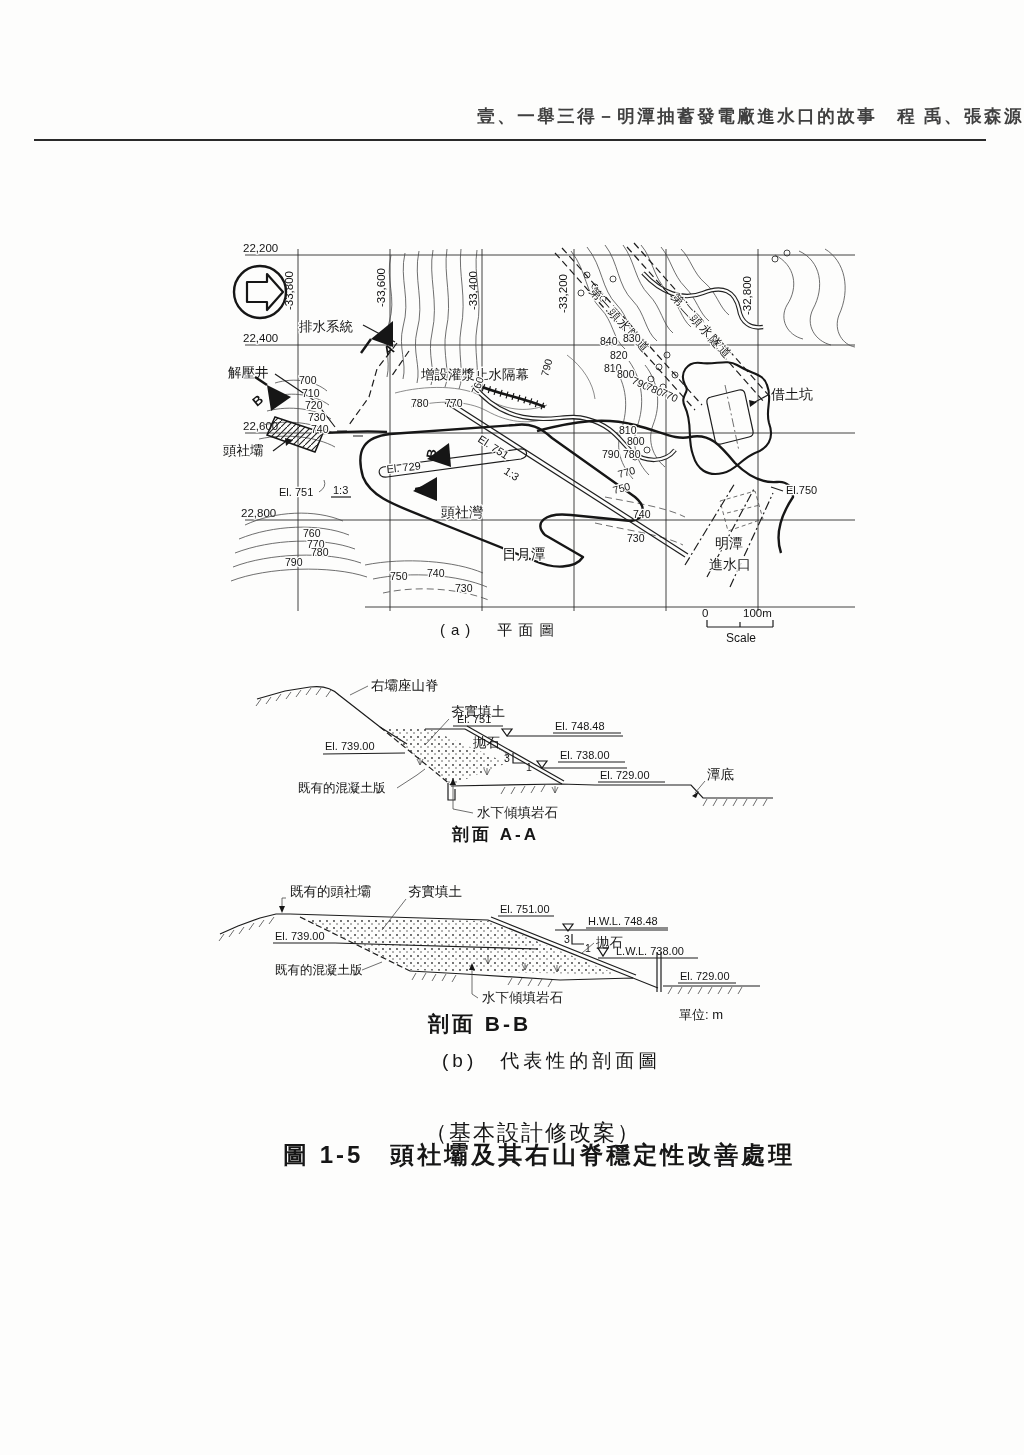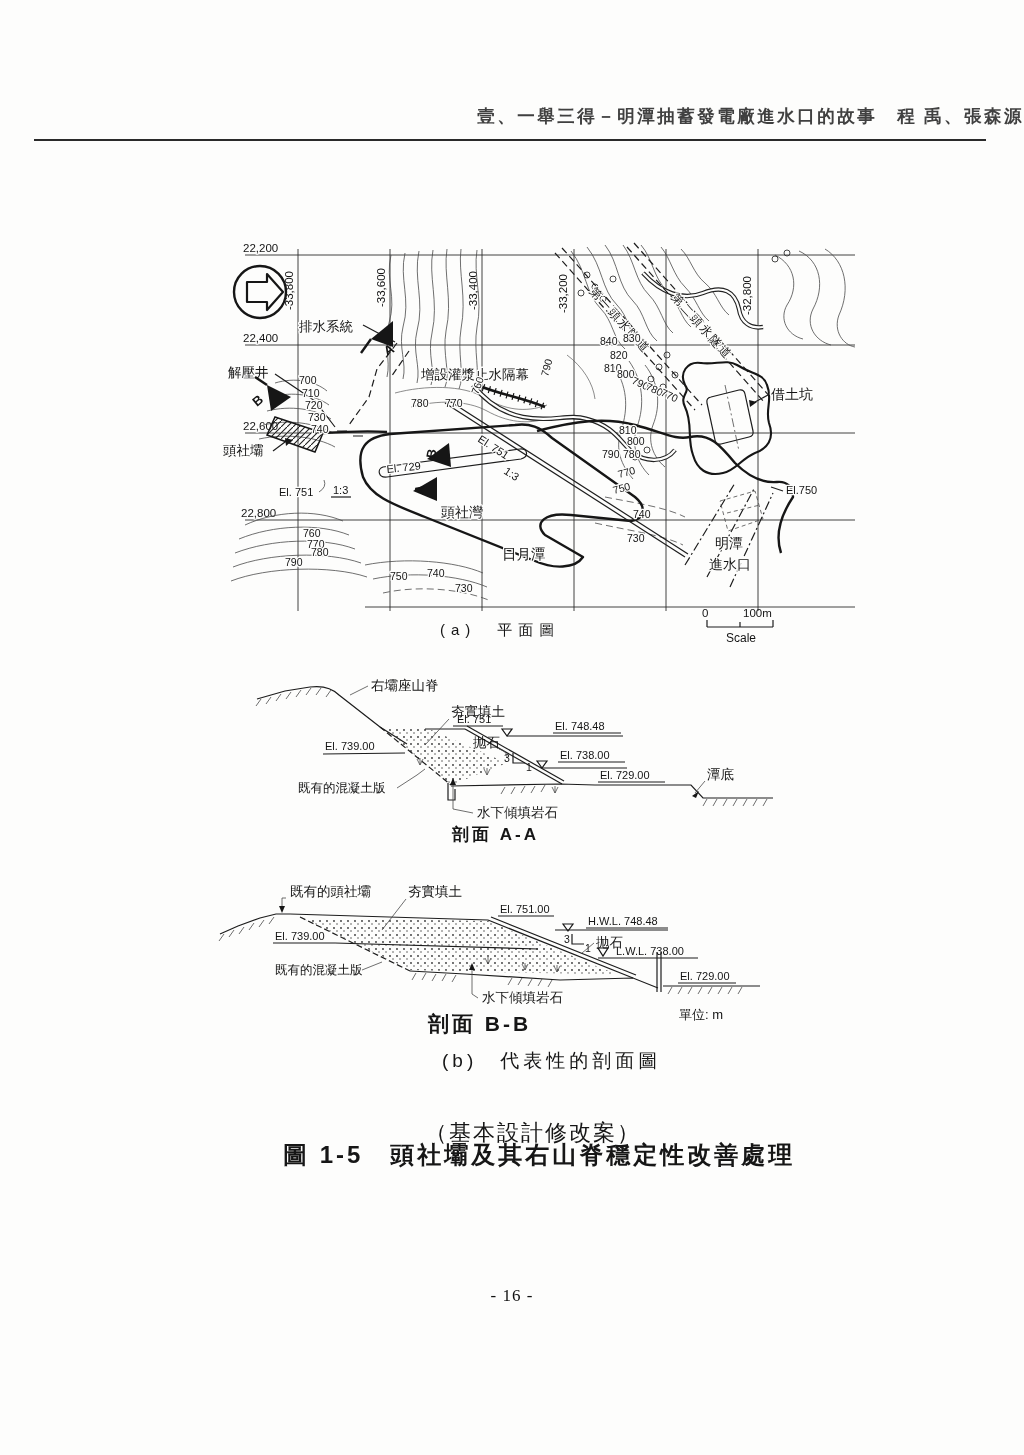--- a/index.html
+++ b/index.html
@@ -425,15 +425,14 @@
       <path class="thin" d="M258,128 L252,124 L252,98"></path>
       <polygon points="249,100 255,100 252,93" fill="#161616"></polygon>
       <text font-size="13" x="459" y="149">單位: m</text>
     </g>
   </svg>
 
   <div class="abs cap cap-secB">剖面 B-B</div>
   <div class="abs cap cap-b">(b)　代表性的剖面圖</div>
   <div class="abs cap fig-title">圖 1-5　頭社壩及其右山脊穩定性改善處理</div>
   <div class="abs cap fig-sub">（基本設計修改案）</div>
-  <div class="abs pageno">- 16 -</div>
 
 </div>
 
 </body></html>

